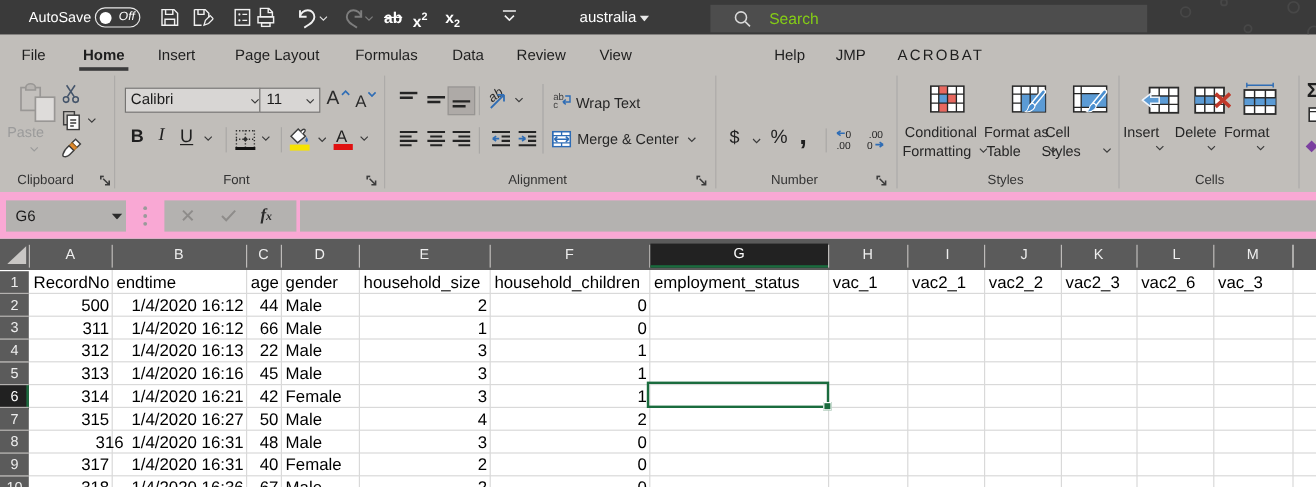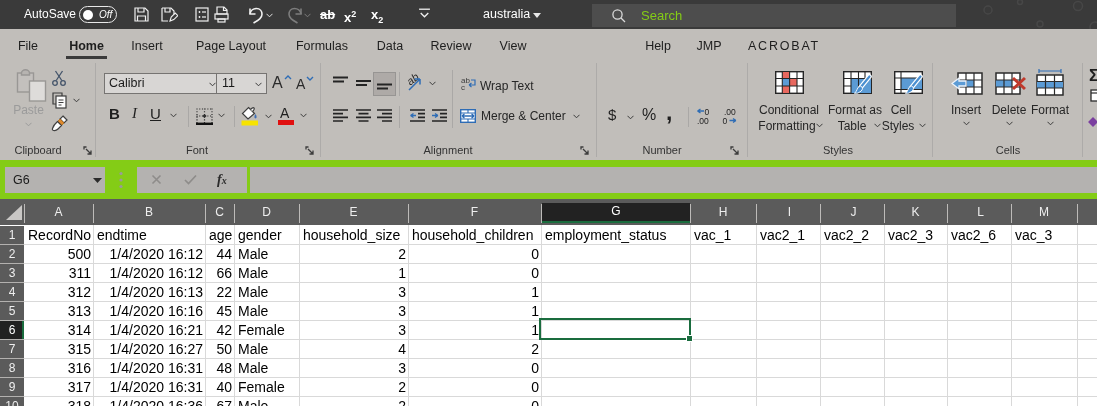--- a/index.html
+++ b/index.html
@@ -3,36 +3,36 @@
 <meta charset="utf-8">
 <style>
 html,body{margin:0;padding:0}
 #app{position:relative;width:1097px;height:406px;overflow:hidden;background:#fff;font-family:"Liberation Sans",sans-serif;-webkit-font-smoothing:antialiased}
 .abs{position:absolute}
 
 #titlebar{position:absolute;left:0;top:0;width:1097px;height:29px;background:#3a3a3a;color:#fff}
 #tabs{position:absolute;left:0;top:29px;width:1097px;height:31px;background:#c1beba;color:#1e1e1e}
 #ribbonbg{position:absolute;left:0;top:29px;width:1097px;height:131px;background:#c1beba}
 #ribbon{position:absolute;left:0;top:0;width:1097px;height:160px;background:transparent;color:#262626}
-#fbar{position:absolute;left:0;top:160px;width:1097px;height:39px;background:#84cc16}
+#fbar{position:absolute;left:0;top:160px;width:1097px;height:39px;background:#f9a8d4}
 #sheet{position:absolute;left:0;top:199px;width:1097px;height:207px;background:#fff}
 #colhdr{position:absolute;left:0;top:0;width:1097px;height:26px;background:#5b5b5b}
 .tab{position:absolute;top:2px;height:31px;line-height:31px;font-size:12.5px;text-align:center}
 .chl{position:absolute;top:5px;height:19px;width:1px;background:#bdbbb9}
 .ch{position:absolute;top:0;height:26px;line-height:26px;text-align:center;font-size:12px;color:#eeeeee}
 .rh{position:absolute;left:0;width:24px;height:19px;line-height:19px;text-align:center;font-size:12px;color:#eeeeee;background:#5b5b5b}
 .rhl{position:absolute;left:0;width:24px;height:1px;background:#b3b1af}
 .glv{position:absolute;width:1px;background:#d9d9d9}
 .glh{position:absolute;height:1px;background:#d9d9d9;left:24px;width:1073px}
 .cell{position:absolute;height:19px;line-height:19px;font-size:14px;color:#000;white-space:nowrap}
 .num{text-align:right}
 .grplabel{position:absolute;top:143px;height:14px;line-height:14px;font-size:11px;color:#333;text-align:center}
 .gsep{position:absolute;top:63px;height:94px;width:1px;background:#adaba9}
 .launcher{position:absolute;top:146px;width:10px;height:10px}
-.rlab{position:absolute;font-size:12px;color:#262626;text-align:center;white-space:nowrap}
+.rlab{position:absolute;font-size:12px;color:#262626;white-space:nowrap}
 .combo{position:absolute;background:#d8d6d4;border:1px solid #767472;box-sizing:border-box;font-size:12.5px;color:#1a1a1a}
 .dd{position:absolute;width:7px;height:5px}
 svg{display:block}
 </style>
 </head>
 <body>
 <div id="app">
 
 <div id="titlebar">
   <div class="abs" style="left:24px;top:0;height:29px;line-height:29px;font-size:12px;">AutoSave</div>
@@ -568,21 +568,21 @@
 <div class="cell num " style="left:205px;top:122px;width:27px">42</div>
 <div class="cell " style="left:238px;top:122px;width:61px">Female</div>
 <div class="cell num " style="left:299px;top:122px;width:107px">3</div>
 <div class="cell num " style="left:408px;top:122px;width:131px">1</div>
 <div class="cell num " style="left:24px;top:141px;width:67px">315</div>
 <div class="cell num date" style="left:93px;top:141px;width:110px">1/4/2020 16:27</div>
 <div class="cell num " style="left:205px;top:141px;width:27px">50</div>
 <div class="cell " style="left:238px;top:141px;width:61px">Male</div>
 <div class="cell num " style="left:299px;top:141px;width:107px">4</div>
 <div class="cell num " style="left:408px;top:141px;width:131px">2</div>
-<div class="cell num " style="left:24px;top:160px;width:67px">316</div>
+<div class="cell num " style="left:36px;top:160px;width:67px">316</div>
 <div class="cell num date" style="left:93px;top:160px;width:110px">1/4/2020 16:31</div>
 <div class="cell num " style="left:205px;top:160px;width:27px">48</div>
 <div class="cell " style="left:238px;top:160px;width:61px">Male</div>
 <div class="cell num " style="left:299px;top:160px;width:107px">3</div>
 <div class="cell num " style="left:408px;top:160px;width:131px">0</div>
 <div class="cell num " style="left:24px;top:179px;width:67px">317</div>
 <div class="cell num date" style="left:93px;top:179px;width:110px">1/4/2020 16:31</div>
 <div class="cell num " style="left:205px;top:179px;width:27px">40</div>
 <div class="cell " style="left:238px;top:179px;width:61px">Female</div>
 <div class="cell num " style="left:299px;top:179px;width:107px">2</div>

